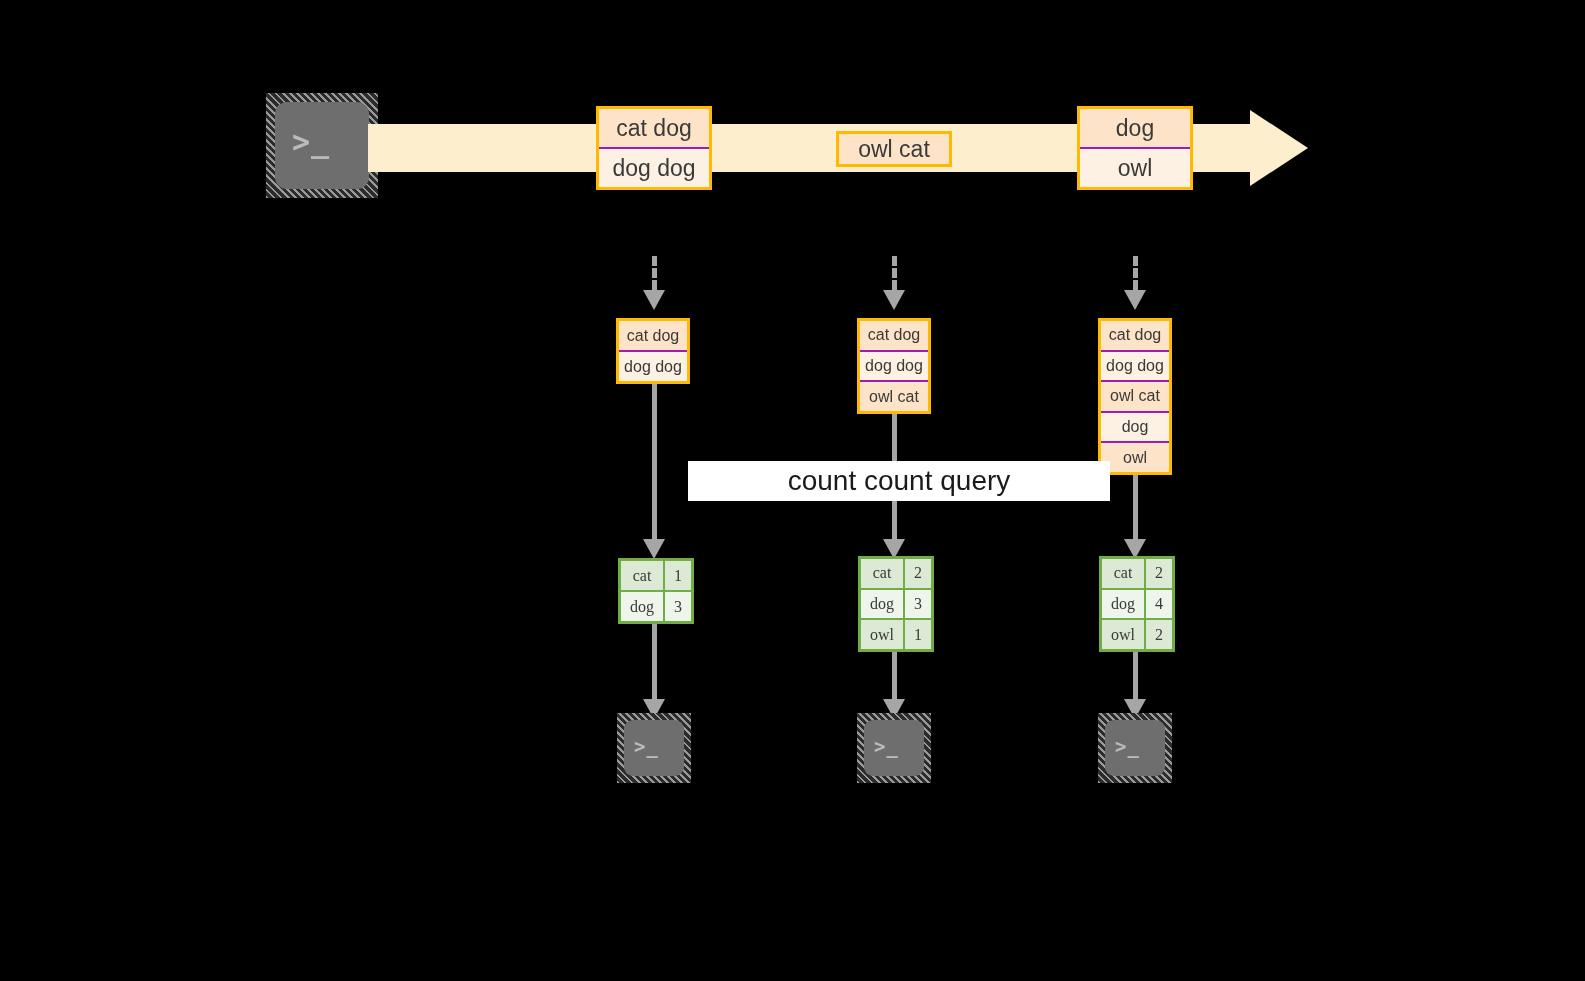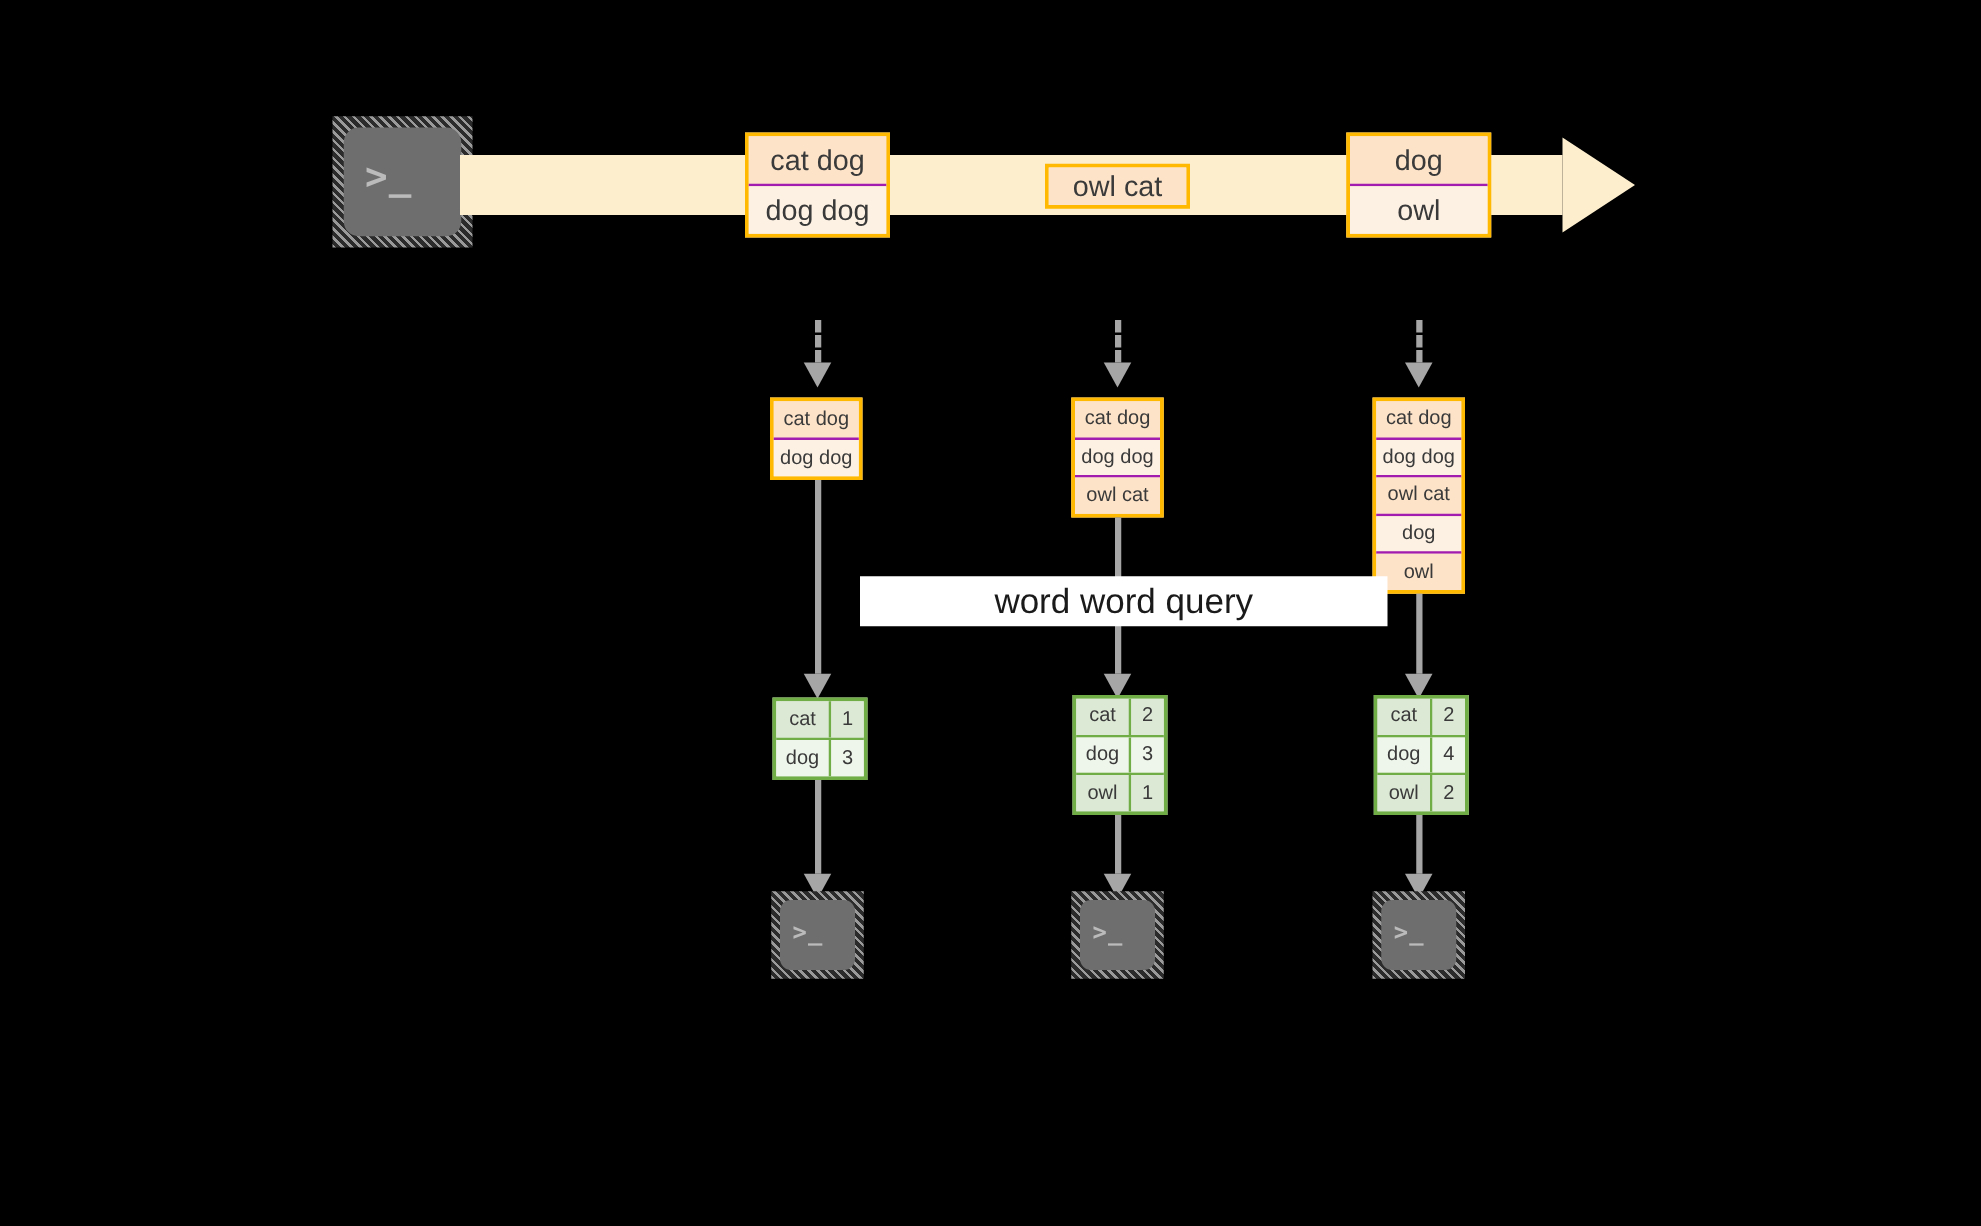--- a/index.html
+++ b/index.html
@@ -108,20 +108,21 @@
     border: 3px solid #70ad47;
     background: #dce9d5;
     display: flex;
     flex-direction: column;
   }
   .restable .row {
     display: flex;
     flex: 1 1 auto;
     border-bottom: 2px solid #70ad47;
     box-sizing: border-box;
+    font-family: Liberation Serif, serif;
   }
   .restable .row:last-child { border-bottom: none; }
   .restable .row .k,
   .restable .row .v {
     box-sizing: border-box;
     display: flex;
     align-items: center;
     justify-content: center;
     font-size: 16px;
     color: #3a3a3a;
@@ -302,16 +303,16 @@
   <div class="conn" style="left:1133px; top:652px; height:47px;"></div>
   <div class="arrowhead" style="left:1124px; top:699px;"></div>
 
   <div class="terminal small" style="left:1098px; top:713px; width:74px; height:70px;">
     <div class="hatch"></div>
     <div class="screen"></div>
     <div class="prompt" style="left:17px; top:24px; font-size:19px;">&gt;_</div>
   </div>
 
   <div class="query-band">
-    <span class="label">word word query</span>
+    <span class="label">count count query</span>
   </div>
 
 </div>
 
 </body></html>

